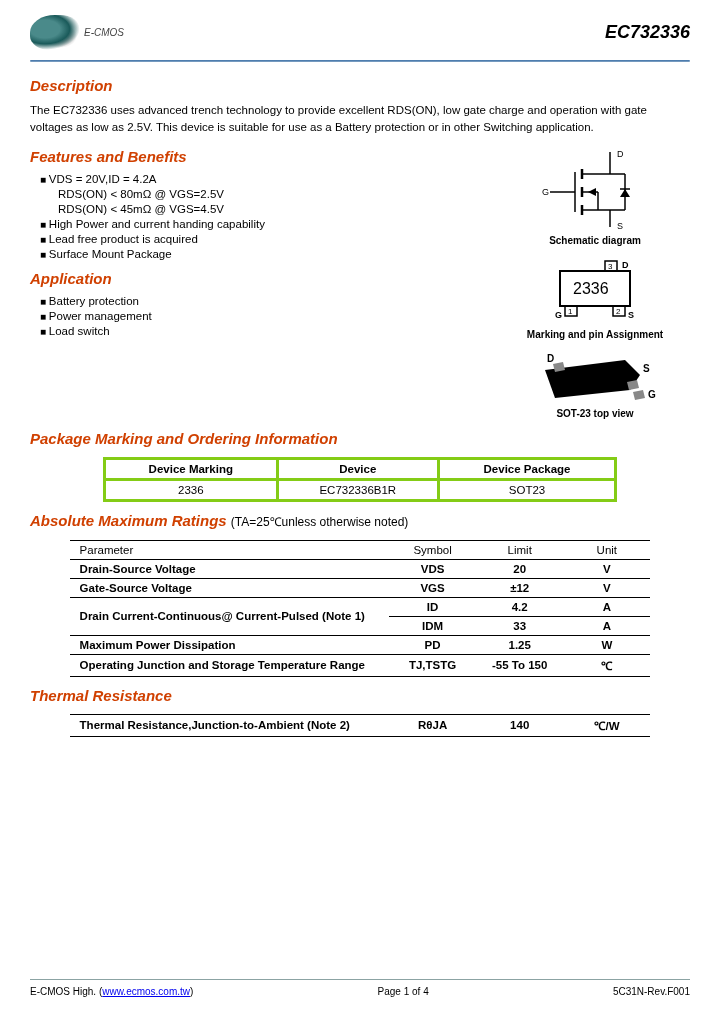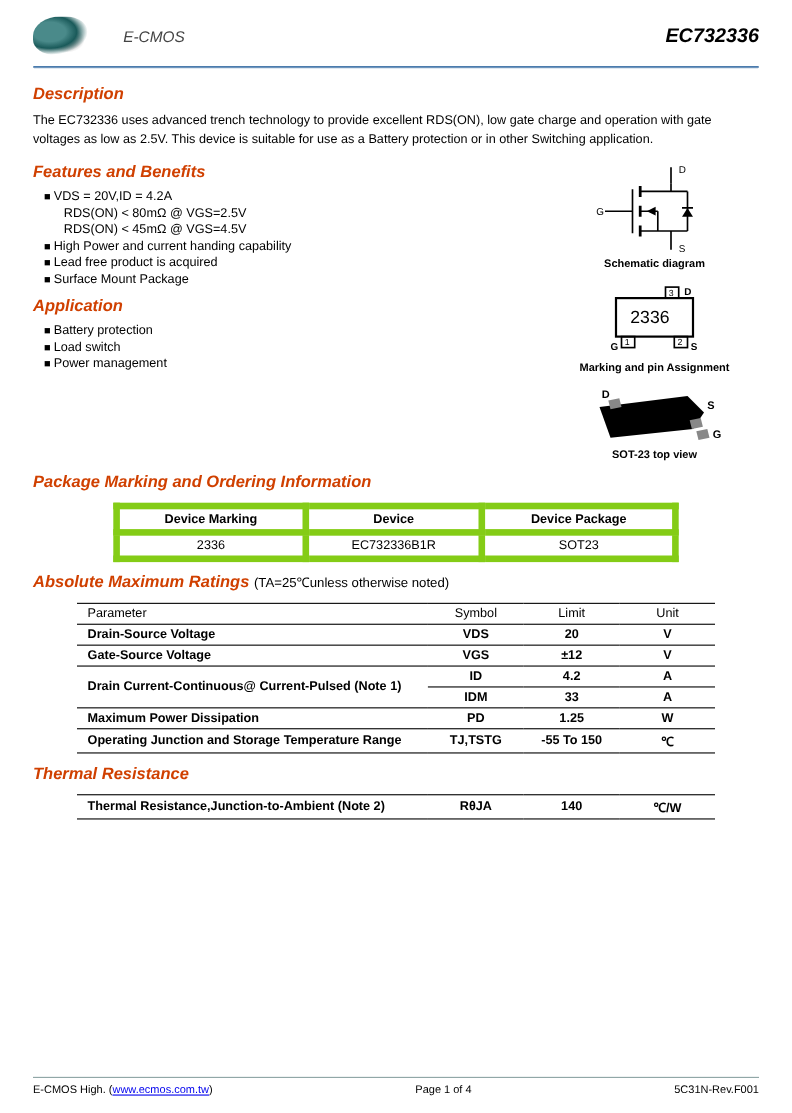--- a/index.html
+++ b/index.html
@@ -14,41 +14,41 @@
   }
   .page { padding: 15px 30px; }
   .header-row { display: flex; align-items: center; justify-content: space-between; margin-bottom: 10px; }
   .logo { display: flex; align-items: center; gap: 4px; }
   .logo-swirl {
     width: 50px; height: 35px;
     background: radial-gradient(ellipse at 30% 40%, #4a8a8a 30%, #1a5a5a 50%, transparent 70%),
                 radial-gradient(ellipse at 60% 60%, #b0b0b0 20%, transparent 40%);
     border-radius: 50% 40% 50% 40%;
   }
-  .logo-text { font-size: 14px; font-style: italic; color: #444; margin-left: 28px; }
+  .logo-text { font-size: 10px; font-style: italic; color: #444; }
   .title { font-size: 18px; font-weight: bold; font-style: italic; flex: 1; text-align: center; padding-right: 40px; }
   .partnum { font-size: 18px; font-weight: bold; font-style: italic; }
   .hr-blue { height: 2px; background: linear-gradient(#3a6ea5, #88a8c8); margin: 8px 0 15px 0; border-radius: 1px; }
   .section-title { color: #d04000; font-size: 15px; font-weight: bold; font-style: italic; margin: 1px 0 8px 0; }
   .section-title.inline { display: inline; }
   .subtitle-note { font-size: 12px; }
   .body-text { font-size: 11.5px; line-height: 1.5; margin: 5px 0 10px 0; }
   .flex-row { display: flex; gap: 20px; }
   .left-col { flex: 1; }
   .right-col { width: 190px; text-align: center; }
   ul.bullets { list-style: none; margin: 6px 0 10px 10px; }
   ul.bullets li { margin: 3px 0; font-size: 11.5px; }
   ul.bullets li.main::before { content: "■ "; color: #000; font-size: 10px; }
   ul.bullets li.sub { margin-left: 18px; }
   .diagram-label { font-size: 10px; font-weight: bold; margin-top: 3px; }
   .diagram-box { margin-bottom: 10px; }
   svg.diag { display: block; margin: 0 auto; }
   table.order-table { border-collapse: collapse; margin: 10px auto; width: 78%; }
   table.order-table td, table.order-table th {
-    border: 6px solid #84cc16; padding: 3px 8px; text-align: center; font-size: 11.5px;
+    border: 3px solid #84cc16; padding: 3px 8px; text-align: center; font-size: 11.5px;
   }
   table.order-table th { font-weight: bold; }
   table.ratings { border-collapse: collapse; width: 88%; margin: 10px auto; }
   table.ratings td, table.ratings th {
     border-bottom: 1px solid #000; padding: 3px 6px; font-size: 11.5px; text-align: center; font-weight: bold;
   }
   table.ratings th { font-weight: normal; border-top: 1px solid #000; }
   table.ratings .param { text-align: left; padding-left: 10px; }
   table.ratings .top-border { border-top: 1px solid #000; }
   .footer {
@@ -82,22 +82,22 @@
         <li class="sub"><span>RDS(ON) &lt; 80mΩ @ VGS=2.5V</span></li>
         <li class="sub"><span>RDS(ON) &lt; 45mΩ @ VGS=4.5V</span></li>
         <li class="main"><span>High Power and current handing capability</span></li>
         <li class="main"><span>Lead free product is acquired</span></li>
         <li class="main"><span>Surface Mount Package</span></li>
       </ul>
 
       <div class="section-title">Application</div>
       <ul class="bullets">
         <li class="main"><span>Battery protection</span></li>
+        <li class="main"><span>Power management</span></li>
         <li class="main"><span>Load switch</span></li>
-        <li class="main"><span>Power management</span></li>
       </ul>
     </div>
 
     <div class="right-col">
       <div class="diagram-box">
         <svg class="diag" width="110" height="85">
           <line x1="70" y1="5" x2="70" y2="20" stroke="#000" stroke-width="1.5"></line>
           <text x="77" y="10" font-size="9">D</text>
           <line x1="10" y1="45" x2="35" y2="45" stroke="#000" stroke-width="1.5"></line>
           <text x="2" y="48" font-size="9">G</text>

